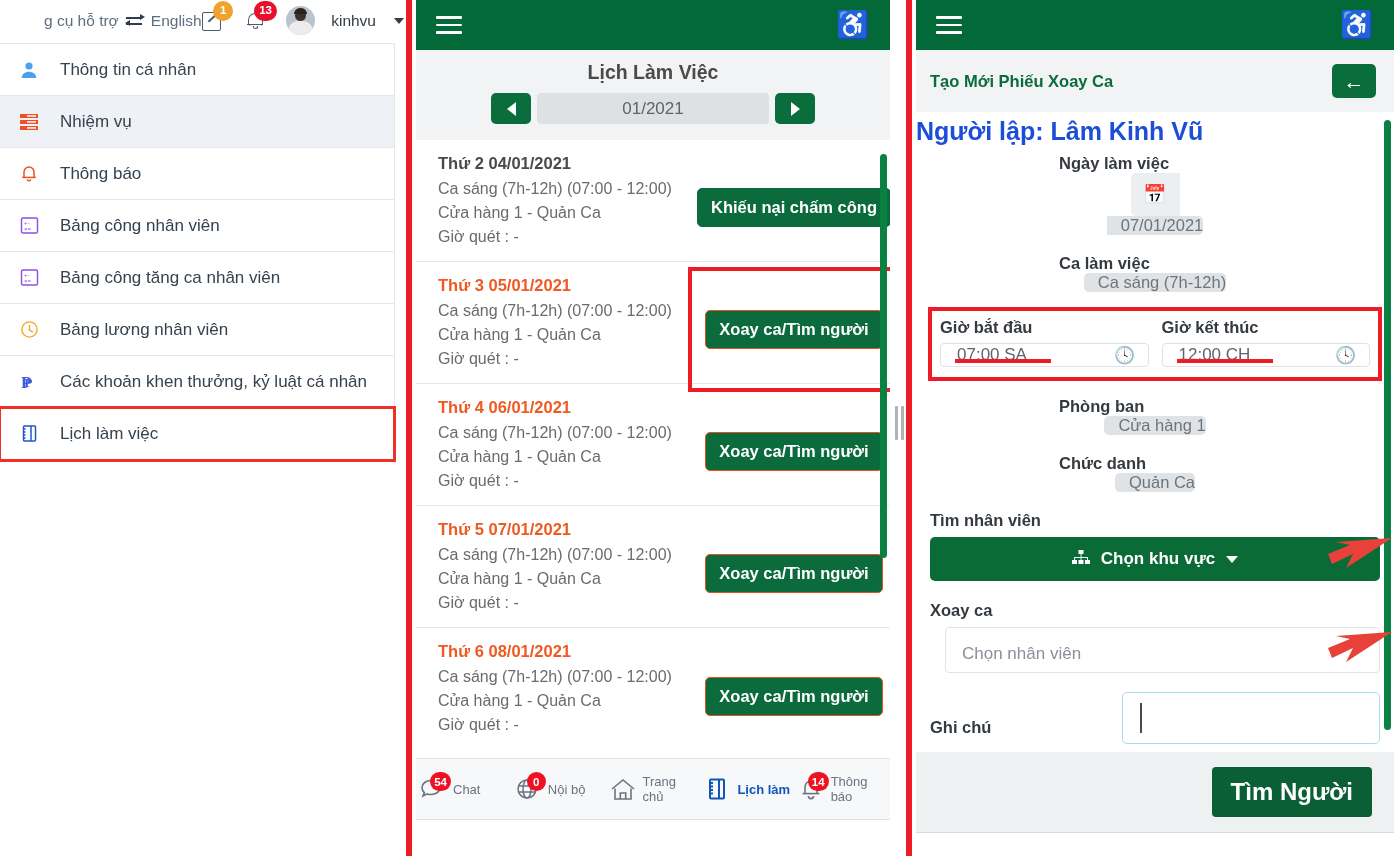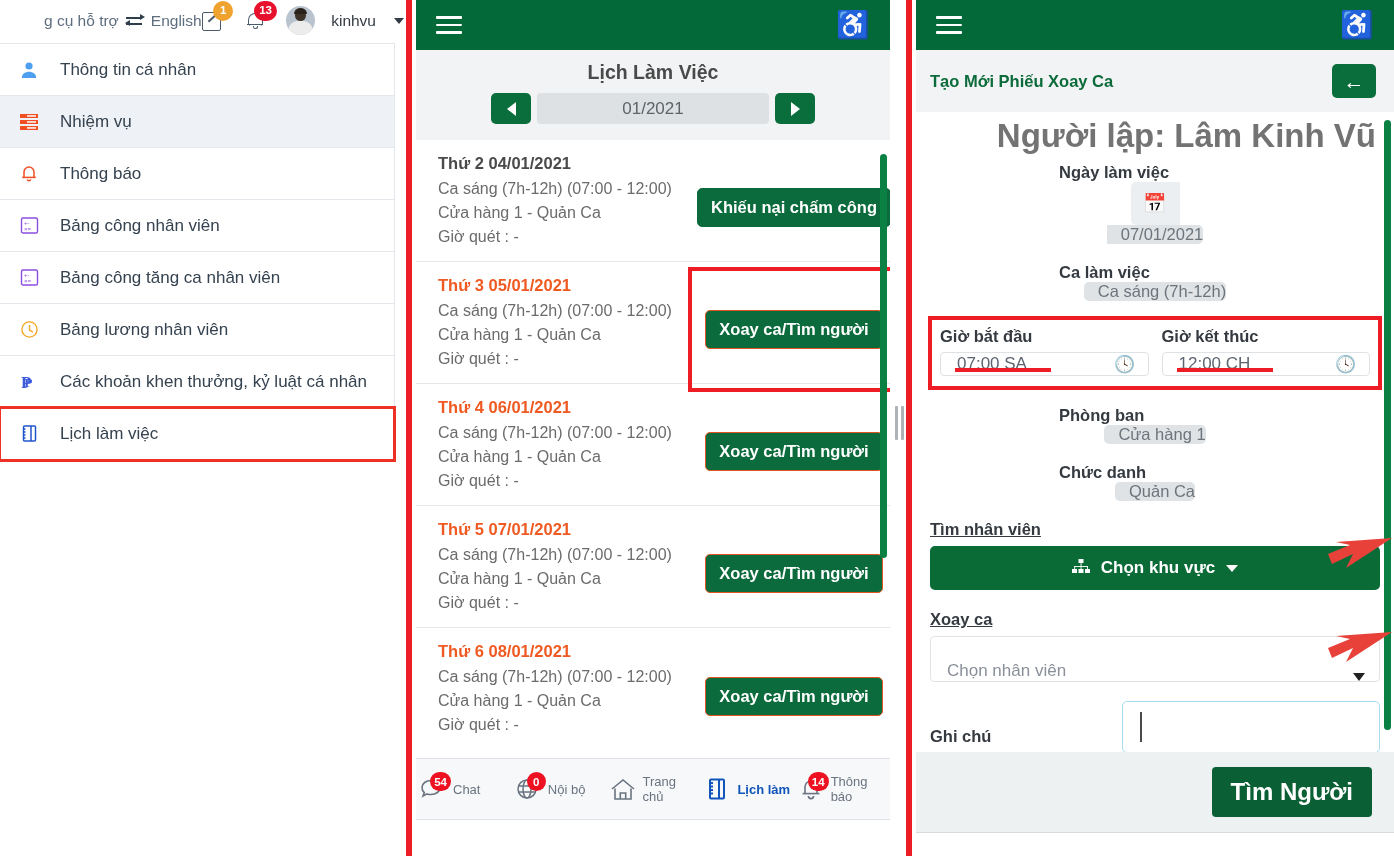--- a/index.html
+++ b/index.html
@@ -144,22 +144,22 @@
 
   
   #right-panel { position:absolute; left:916px; top:0; width:478px; height:856px;
                  background:#fff; overflow:hidden; }
   .rp-subhead { height:62px; background:#f2f3f4; display:flex; align-items:center;
                 justify-content:space-between; padding:0 18px 0 14px; }
   .rp-subtitle { font-size:16.5px; font-weight:bold; color:#0b6b3a; }
   .back-btn { width:44px;height:34px;background:#0a6e3c;border-radius:5px;
               display:flex;align-items:center;justify-content:center;
               color:#fff;font-size:21px;line-height:1; }
-  .rp-creator { text-align:right; padding:5px 18px 8px 0; font-size:33px;
-                font-weight:bold; color:#737373; }
+  .rp-creator { padding:5px 18px 8px 0; font-size:25px;
+                font-weight:bold; color:#1d4ed8; }
 
   .frm { padding:0 14px; }
   .frow { display:flex; align-items:center; margin-bottom:19px;flex-direction:column; }
   .flab { width:192px; font-size:16.5px; color:#343a40; font-weight:bold; }
   .fval { flex:1; height:43px; background:#dfe3e6; border-radius:5px;
           display:flex; align-items:center; padding-left:14px;
           font-size:16.5px; color:#6d757c; }
   .cal-ico { width:49px; height:43px; background:#eceff1; border-radius:5px 0 0 5px;
              display:flex; align-items:center; justify-content:center;
              font-size:19px; color:#3c4652; flex:none; }
@@ -171,31 +171,31 @@
   .time-col { flex:1; }
   .tc-lab { font-size:16.5px; color:#343a40; font-weight:bold; margin-bottom:6px; }
   .tc-in { height:24px; border:1px solid #dfe2e5; border-radius:4px;
            display:flex; align-items:center; justify-content:space-between;
            padding:0 12px 0 16px; position:relative; }
   .tc-val { font-size:17px; color:#5c6570; }
   .tc-underline { position:absolute; left:14px; bottom:3px; width:96px; height:4px;
                   background:#ee1c25; }
   .clock-ico { font-size:17px; color:#222; }
 
-  .sec-lab { font-size:16.5px; color:#343a40; font-weight:bold; margin-bottom:7px;text-decoration:underline; }
+  .sec-lab { font-size:16.5px; color:#343a40; font-weight:bold; margin-bottom:7px; }
   .green-select { height:44px; background:#0b6b37; border-radius:5px; color:#fff;
                   display:flex; align-items:center; justify-content:center;
                   gap:11px; font-size:17px; font-weight:bold; margin-bottom:20px; }
   .sitemap-ico { font-size:16px; }
   .cd-white { width:0;height:0;border-left:6px solid transparent;
      border-right:6px solid transparent;border-top:7px solid #fff; }
 
   .sel-box { height:46px; border:1px solid #e1e4e7; border-radius:4px;
-             display:flex; align-items:flex-end; justify-content:space-between;
-             padding:4px 14px 0 16px; margin-bottom:19px; }
+             display:flex; align-items:flex-start; justify-content:space-between;
+             padding:16px 14px 0 16px; margin-bottom:19px;margin-left:15px; }
   .sel-ph { font-size:17px; color:#8a9099; }
   .cd-dark { width:0;height:0;border-left:6px solid transparent;
      border-right:6px solid transparent;border-top:8px solid #222; }
 
   .note-row { display:flex; align-items:flex-start; }
   .note-lab { width:192px; font-size:16.5px; color:#343a40; font-weight:bold;
               padding-top:26px; }
   .note-area { flex:1; height:52px; border:1.5px solid #a7dcef; border-radius:5px;
                background:#fff; position:relative; }
   .caret-bar { position:absolute; left:17px; top:10px; width:1.6px; height:30px;

